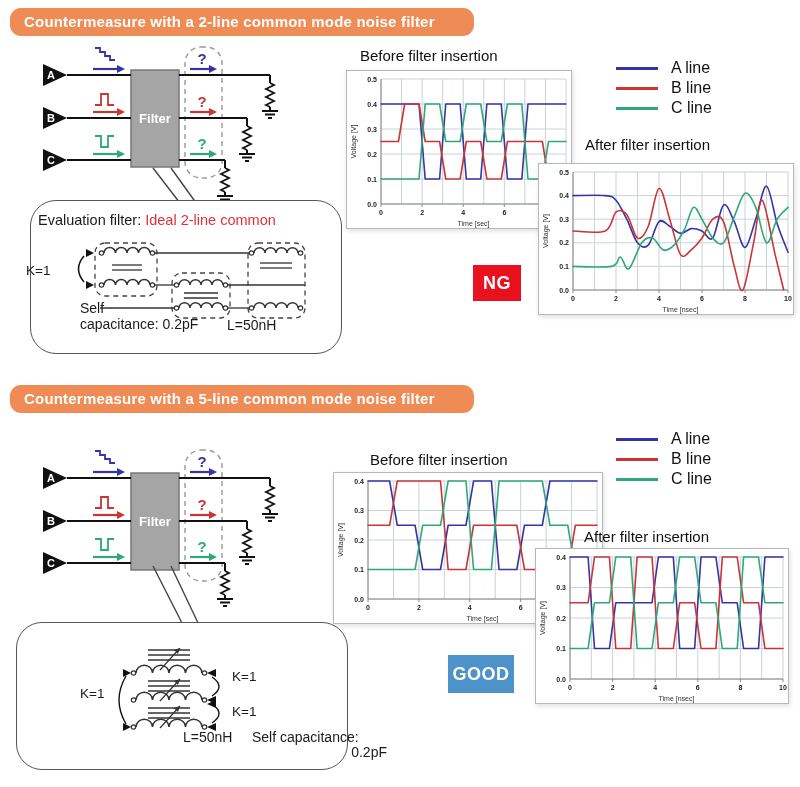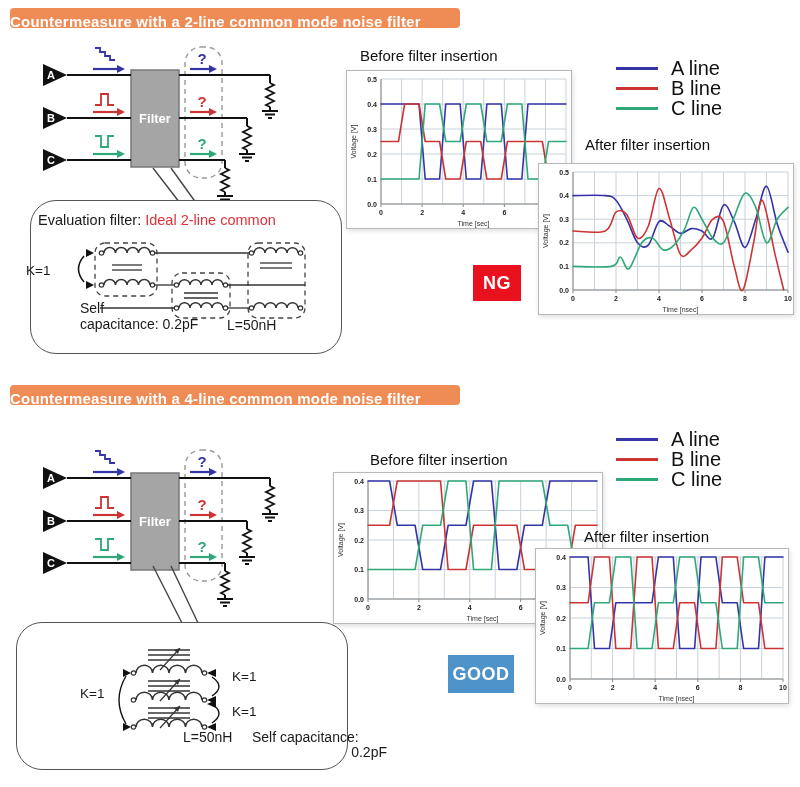--- a/index.html
+++ b/index.html
@@ -1,32 +1,32 @@
 <!DOCTYPE html>
 <html><head>
 <meta charset="utf-8">
 <style>
   html,body{margin:0;padding:0;background:#fff;}
   #canvas{position:relative;width:800px;height:787px;background:#ffffff;overflow:hidden;
           font-family:"Liberation Sans",sans-serif;color:#1a1a1a;}
   .abs{position:absolute;}
-  .banner{height:20px;line-height:28px;color:#fff;font-weight:bold;font-size:15px;
-          border-radius:4px;padding-left:0;letter-spacing:.2px;}
+  .banner{height:28px;line-height:28px;color:#fff;font-weight:bold;font-size:15px;
+          border-radius:11px;padding-left:14px;letter-spacing:.2px;}
   .chart-title{font-size:15px;font-weight:500;text-align:left;color:#111;z-index:5;}
   .chart{background:#fff;border:1px solid #b8b8b8;box-shadow:1px 2px 5px rgba(0,0,0,.13);}
   .bubble{background:#fff;border:1.6px solid #555;border-radius:26px;z-index:1;}
   .bubble-title{font-size:14.5px;z-index:3;white-space:nowrap;}
   .small-label{font-size:13.5px;z-index:3;white-space:nowrap;}
   .med-label{font-size:14px;z-index:3;white-space:nowrap;margin-left:47px;}
   .badge{color:#fff;font-weight:bold;font-size:18px;display:flex;align-items:center;
          justify-content:center;z-index:6;letter-spacing:.5px;}
   .legend{z-index:5;}
   .legend-row{display:flex;align-items:center;height:20px;}
   .swatch{width:42px;height:3px;margin-right:13px;flex:none;}
-  .legend-label{font-size:20px;color:#111;}
+  .legend-label{font-size:16px;color:#111;}
   svg{display:block;}
 </style>
 </head>
 <body>
 
 <div id="canvas">
 
   <div class="abs banner" style="left: 10px; top: 8px; width: 450px; background: rgb(239, 139, 85);">Countermeasure with a 2-line common mode noise filter</div>
 
   <svg id="circuit-0" class="abs" viewBox="0 0 300 170" style="left:25px;top:45px;width:300px;height:170px;">
@@ -237,21 +237,21 @@
       <span class="legend-label">B line</span>
     </div>
     <div class="legend-row">
       <span class="swatch" style="background: rgb(46, 168, 119);"></span>
       <span class="legend-label">C line</span>
     </div>
   </div>
 
   <div class="abs badge" style="left: 473px; top: 265px; width: 48px; height: 36px; background: rgb(232, 17, 29);">NG</div>
 
-  <div class="abs banner" style="left: 10px; top: 385px; width: 450px; background: rgb(239, 139, 85);">Countermeasure with a 4-line common mode noise filter</div>
+  <div class="abs banner" style="left: 10px; top: 385px; width: 450px; background: rgb(239, 139, 85);">Countermeasure with a 5-line common mode noise filter</div>
 
   <svg id="circuit-1" class="abs" viewBox="0 0 300 170" style="left:25px;top:448px;width:300px;height:170px;">
       <rect x="160" y="2" width="37" height="131" rx="16" fill="none" stroke="#999" stroke-width="1.4" stroke-dasharray="5 4"></rect>
       <rect x="106" y="25" width="48" height="97" fill="#A5A5A5" stroke="#787878" stroke-width="1.5"></rect>
       <text x="130" y="78" font-size="13" fill="#fff" text-anchor="middle" font-weight="700" font-family="&quot;Liberation Sans&quot;,sans-serif">Filter</text>
       <polygon points="18,19 18,41 42,30" fill="#111"></polygon>
       <text x="26" y="34" font-size="11" fill="#fff" text-anchor="middle" font-weight="700" font-family="&quot;Liberation Sans&quot;,sans-serif">A</text>
       <line x1="42" y1="30" x2="106" y2="30" stroke="#111" stroke-width="2"></line>
       <line x1="154" y1="30" x2="245" y2="30" stroke="#111" stroke-width="2"></line>
       <line x1="245" y1="30" x2="245" y2="38" stroke="#111" stroke-width="2"></line>

